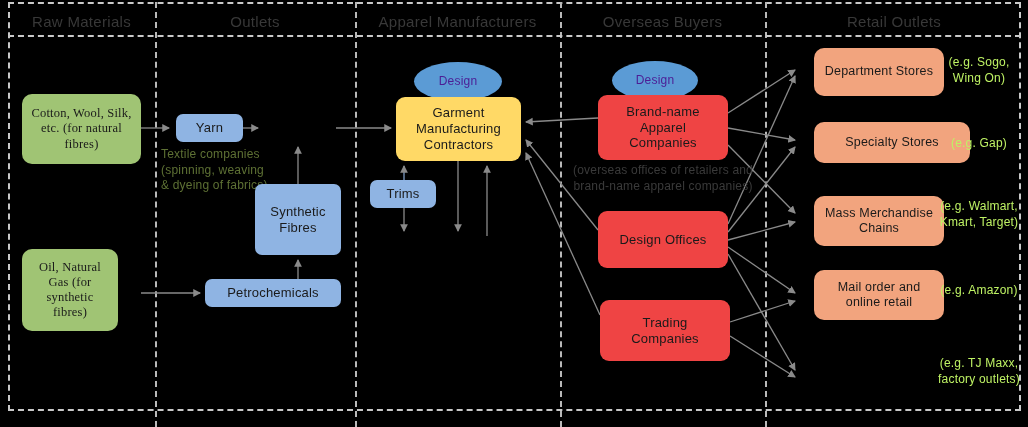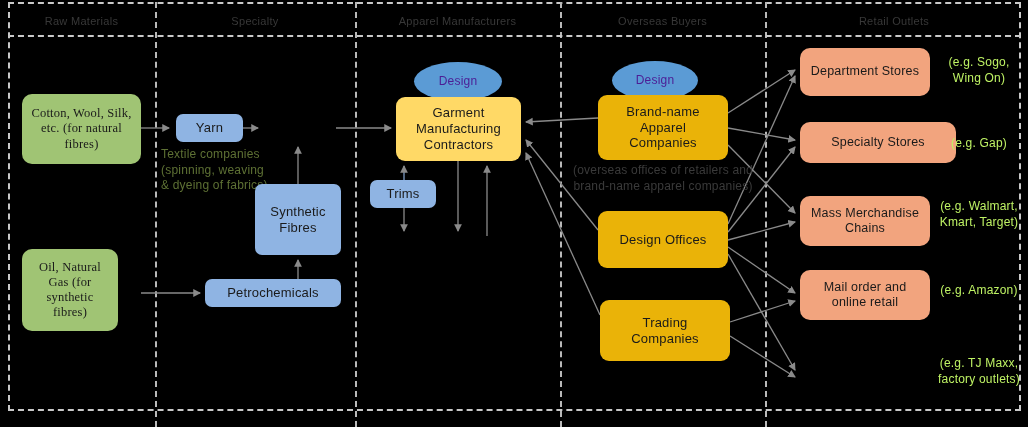--- a/index.html
+++ b/index.html
@@ -6,48 +6,48 @@
   #stage{
     position:relative;width:1028px;height:427px;background:#000;overflow:hidden;
     font-family:"Liberation Sans", sans-serif;color:#1a1a1a;
   }
   
   .frame{position:absolute;left:8px;top:2px;width:1013px;height:409px;
          border:2px dashed #c9c9c9;box-sizing:border-box;}
   .vline{position:absolute;top:2px;height:425px;width:0;border-left:2px dashed #b9b9b9;}
   .hline{position:absolute;left:8px;width:1013px;height:0;border-top:2px dashed #c9c9c9;}
   .colhead{position:absolute;top:9px;height:24px;display:flex;align-items:center;justify-content:center;
-           color:#383838;font-size:11px;letter-spacing:.3px;}
+           color:#383838;font-size:15px;letter-spacing:.3px;}
   
   .node{position:absolute;display:flex;align-items:center;justify-content:center;text-align:center;
         box-sizing:border-box;line-height:1.22;letter-spacing:.2px;}
   .green {background:#a0c474;border-radius:10px;font-size:12.5px;padding:3px 8px;font-family:Liberation Serif, serif;}
   .blue  {background:#8fb4e3;border-radius:7px;font-size:13px;padding:2px 6px;}
   .yellow{background:#ffd966;border-radius:9px;font-size:13px;padding:3px 8px;}
-  .gray  {background:#eab308;border-radius:9px;font-size:13px;padding:3px 8px;}
-  .orange{background:#f2a47e;border-radius:10px;font-size:12.5px;padding:3px 8px;}
+  .gray  {background:#ef4444;border-radius:9px;font-size:13px;padding:3px 8px;}
+  .orange{background:#f2a47e;border-radius:10px;font-size:12.5px;padding:3px 8px;margin-left:14px;}
   .oval  {background:#5b9bd5;border-radius:50%;font-size:12px;color:#4c1d95;}
   .note-dark{position:absolute;color:#bef264;font-size:12px;line-height:1.3;text-align:center;letter-spacing:.2px;}
   .note-green{position:absolute;color:#5e7134;font-size:12px;line-height:1.3;text-align:left;letter-spacing:.2px;}
   svg.wires{position:absolute;left:0;top:0;pointer-events:none;}
 </style>
 </head>
 <body>
 
 <div id="stage">
 
   <div class="frame"></div>
   <div class="vline" style="left:155px"></div>
   <div class="vline" style="left:355px"></div>
   <div class="vline" style="left:560px"></div>
   <div class="vline" style="left:765px"></div>
   <div class="hline" style="top:35px"></div>
 
   <div class="colhead" style="left:8px;width:147px">Raw Materials</div>
-  <div class="colhead" style="left:155px;width:200px">Specialty</div>
+  <div class="colhead" style="left:155px;width:200px">Outlets</div>
   <div class="colhead" style="left:355px;width:205px">Apparel Manufacturers</div>
   <div class="colhead" style="left:560px;width:205px">Overseas Buyers</div>
   <div class="colhead" style="left:765px;width:258px">Retail Outlets</div>
 
   <svg class="wires" width="1028" height="427">
     <defs>
       <marker id="ah" markerWidth="8" markerHeight="8" refX="5.2" refY="3" orient="auto">
         <path d="M0,0 L6,3 L0,6 z" fill="#8a8a8a"></path>
       </marker>
     </defs>

